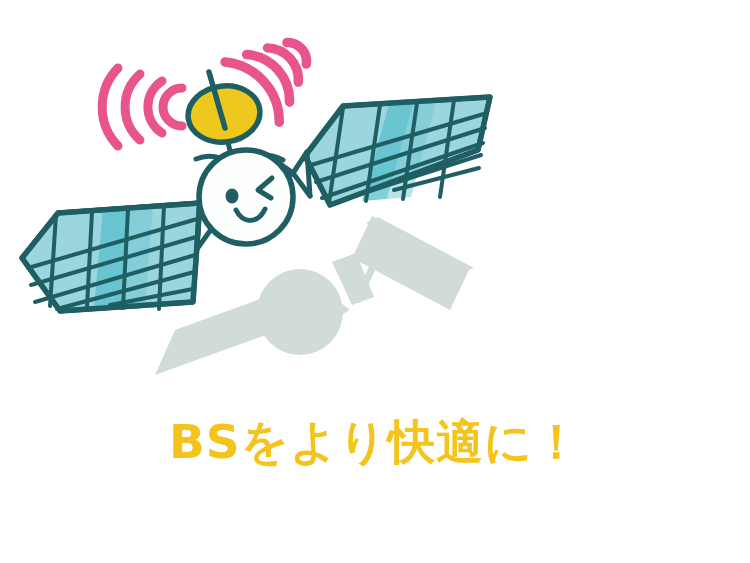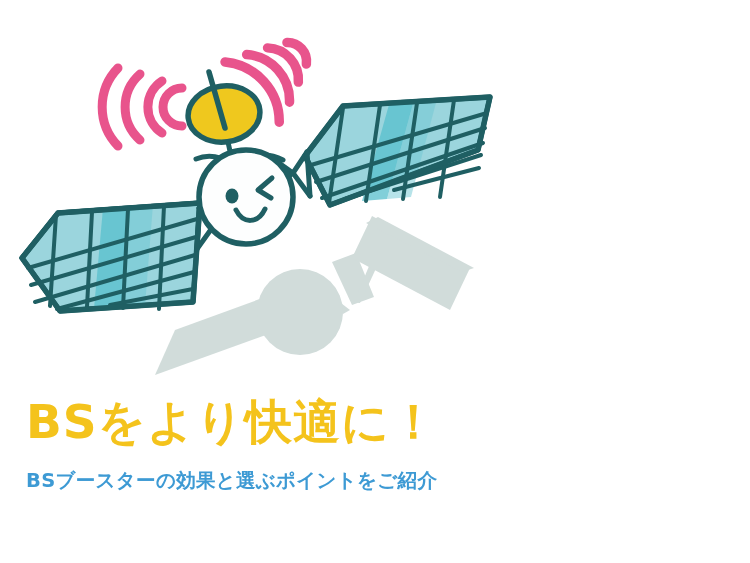--- a/index.html
+++ b/index.html
@@ -20,22 +20,23 @@
   #art {
     position: absolute;
     left: 0;
     top: 0;
     width: 750px;
     height: 563px;
   }
   .title-block {
     position: absolute;
     left: 0;
-    top: 398px;
+    top: 418px;
     width: 724px;
+    text-align: center;
     pointer-events: none;
   }
   .main-title {
     display: block;
     font-family: "DejaVu Sans", "Liberation Sans", sans-serif;
     font-weight: bold;
     font-size: 47px;
     letter-spacing: 1px;
     line-height: 1.0;
     color: #F4C31C;
@@ -174,16 +175,15 @@
 
       <path d="M 272 178 L 258 190 L 271 198" fill="none" stroke="#1F5F63" stroke-width="5" stroke-linecap="round" stroke-linejoin="round"></path>
 
       <path d="M 236 210 C 243 224 258 224 265 209" fill="none" stroke="#1F5F63" stroke-width="5" stroke-linecap="round"></path>
     </g>
 
   </svg>
 
   <div class="title-block">
     <span class="main-title">BSをより快適に！</span>
-    <span class="sub-title">BSブースターの効果と選ぶポイントをご紹介</span>
   </div>
 
 </div>
 
 </body></html>

